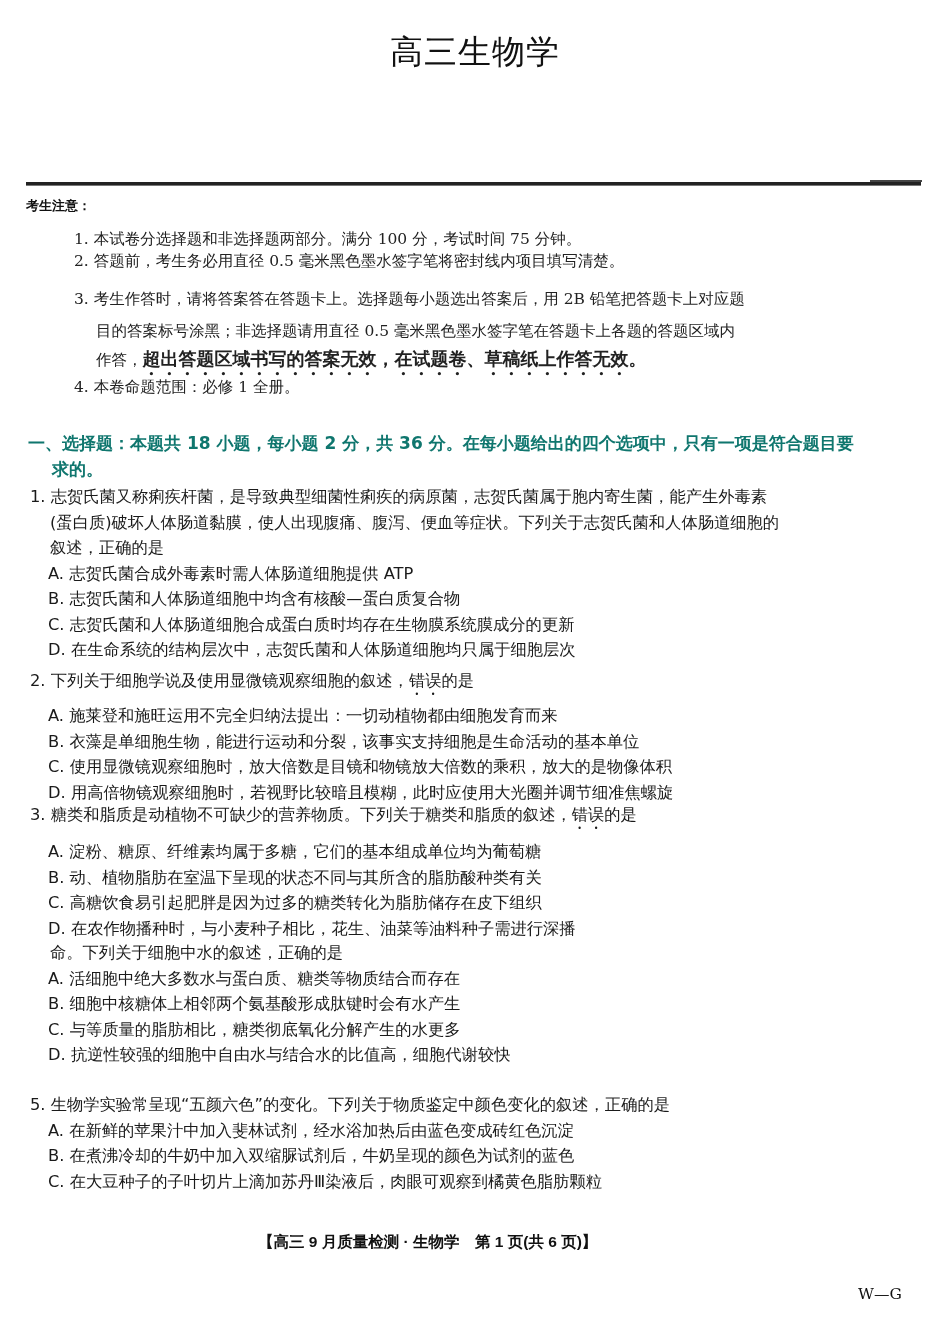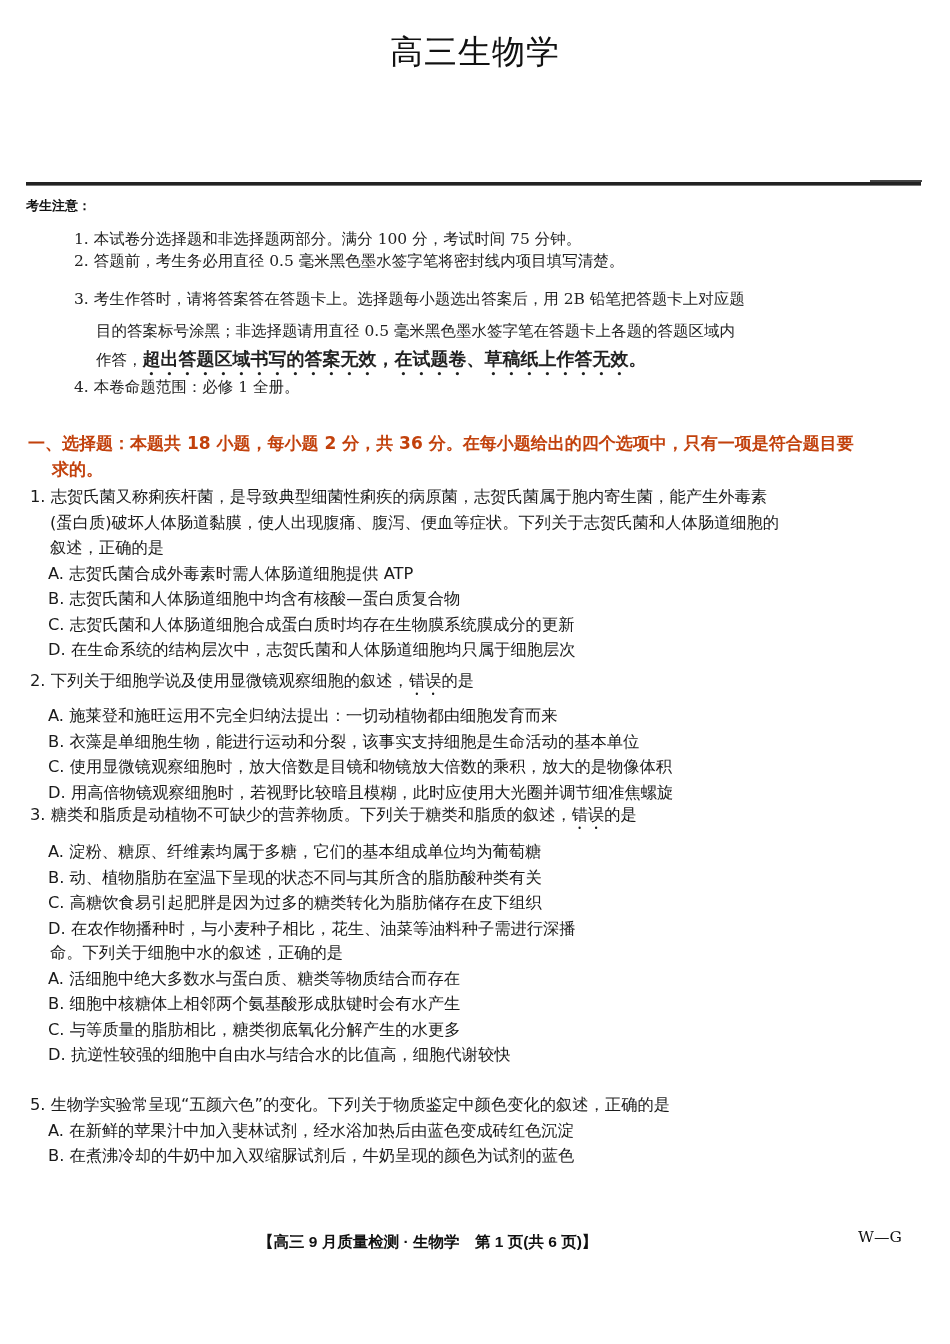--- a/index.html
+++ b/index.html
@@ -19,35 +19,35 @@
   .n2 { top:250px; }
   .n3 { top:288px; }
   .n3 .cont { display:block; padding-left:22px; }
   .n3 .l2 { margin-top:10px; }
   .n3 .l3 { margin-top:6px; }
   .emph { font-family:"DejaVu Sans", "Liberation Sans", sans-serif; font-weight:bold;
           font-size:18px; text-emphasis: dot under; -webkit-text-emphasis: dot; text-emphasis-position: under; }
   .n4 { top:376px; }
   .section { position:absolute; top:430px; left:28px; width:895px;
              font-family:"DejaVu Sans", "Liberation Sans", sans-serif; font-weight:bold;
-             font-size:17px; line-height:26px; color:#c2410c; }
+             font-size:17px; line-height:26px; color:#0f766e; }
   .section .cont { padding-left:24px; display:block; }
   .q { position:absolute; left:30px; width:900px; font-family:"DejaVu Sans", "Liberation Sans", sans-serif;
        font-size:16.3px; line-height:25.5px; color:#1a1a1a; }
   .q .stem-cont { display:block; padding-left:20px; }
   .q .opt { display:block; padding-left:18px; }
   .dot { text-emphasis: dot under; -webkit-text-emphasis: dot; text-emphasis-position: under; }
   .q1 { top:484px; }
   .q2 { top:668px; }
   .q3 { top:802px; }
   .q4 { top:940px; }
   .q5 { top:1092px; }
   .footer { position:absolute; top:1232px; left:258px; font-family:Liberation Sans, sans-serif;
             font-weight:bold; font-size:15.5px; color:#111; }
-  .footer-code { position:absolute; top:1228px; left:858px; font-family:"DejaVu Serif", serif;
+  .footer-code { position:absolute; top:1285px; left:858px; font-family:"DejaVu Serif", serif;
                  font-size:15.5px; color:#111;text-align:center; }
 </style>
 </head>
 <body>
 
 <div class="title">高三生物学</div>
 <div class="rule"></div>
 <div class="rule-tip"></div>
 
 <div class="notice-head">考生注意：</div>
@@ -96,16 +96,17 @@
   <span class="opt">A. 活细胞中绝大多数水与蛋白质、糖类等物质结合而存在</span>
   <span class="opt">B. 细胞中核糖体上相邻两个氨基酸形成肽键时会有水产生</span>
   <span class="opt">C. 与等质量的脂肪相比，糖类彻底氧化分解产生的水更多</span>
   <span class="opt">D. 抗逆性较强的细胞中自由水与结合水的比值高，细胞代谢较快</span>
 </div>
 
 <div class="q q5">
   <span>5. 生物学实验常呈现“五颜六色”的变化。下列关于物质鉴定中颜色变化的叙述，正确的是</span>
   <span class="opt">A. 在新鲜的苹果汁中加入斐林试剂，经水浴加热后由蓝色变成砖红色沉淀</span>
   <span class="opt">B. 在煮沸冷却的牛奶中加入双缩脲试剂后，牛奶呈现的颜色为试剂的蓝色</span>
+  <span class="opt">C. 在大豆种子的子叶切片上滴加苏丹Ⅲ染液后，肉眼可观察到橘黄色脂肪颗粒</span>
 </div>
 
 <div class="footer">【高三 9 月质量检测 · 生物学　第 1 页(共 6 页)】</div>
 <div class="footer-code">W—G</div>
 
 </body></html>

